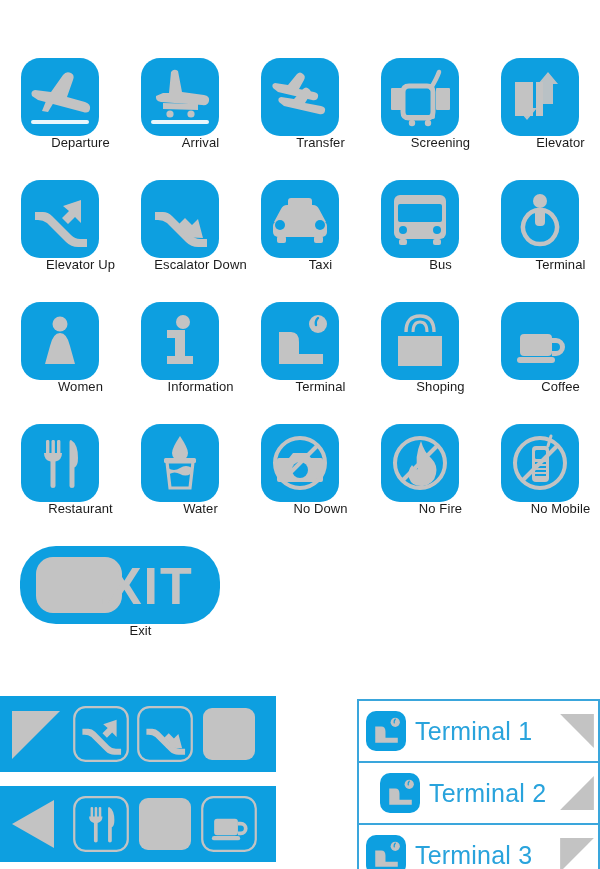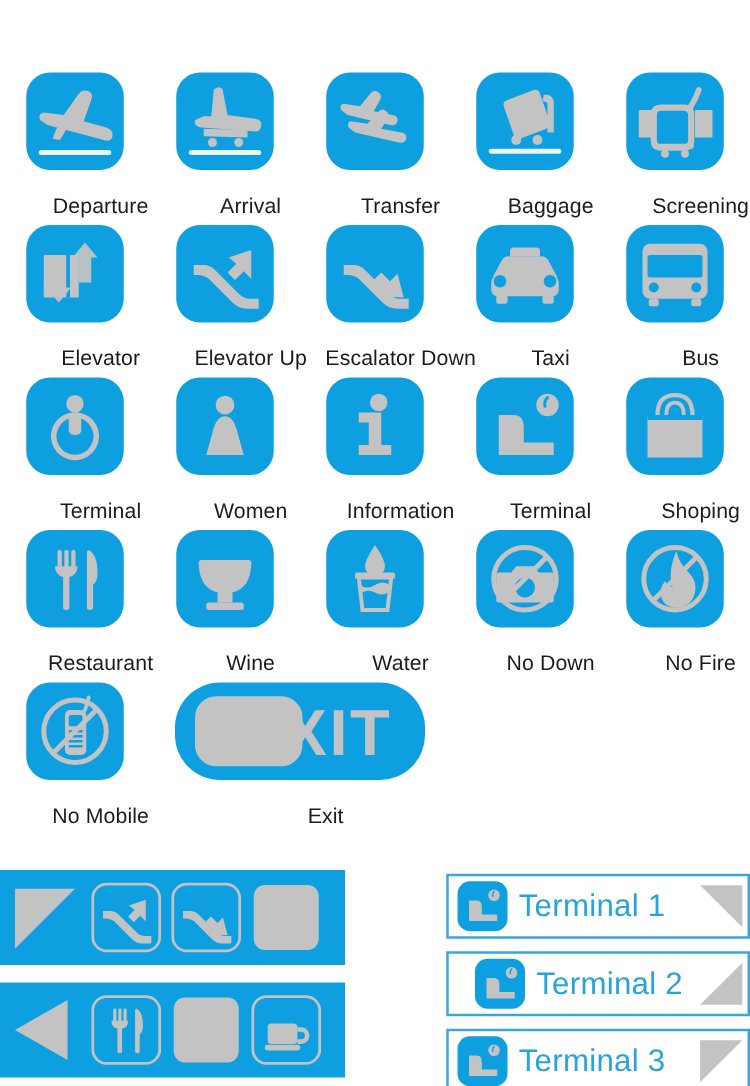--- a/index.html
+++ b/index.html
@@ -37,22 +37,22 @@
     width: 78px;
     height: 78px;
     border-radius: 19px;
     background: var(--blue);
     position: relative;
     overflow: hidden;
     flex: 0 0 auto;
   }
   .tile svg { display: block; width: 78px; height: 78px; }
   .cell-label {
-    margin-top: 20px;
-    font-size: 17px;
+    margin-top: 0;
+    font-size: 13px;
     color: #1b1b1b;
     text-align: center;
     line-height: 1.1;
     letter-spacing: 0.1px;
     white-space: nowrap;
     padding-left: 41px;
   }
 
   
   .cell.wide { grid-column: span 2; }
@@ -75,21 +75,21 @@
   }
   #banner-1 { left: 0;  top: 696px; width: 276px; height: 76px; }
   #banner-2 { left: 0;  top: 786px; width: 276px; height: 76px; }
   .banner svg { display: block; }
 
   
   .term-card {
     position: absolute;
     left: 357px;
     width: 243px;
-    height: 52px;
+    height: 64px;
     background: #ffffff;
     border: 2px solid var(--blue-line);
     box-sizing: border-box;
     display: flex;
     align-items: center;
     padding-left: 7px;
   }
   #term-card-0 { top: 699px; }
   #term-card-1 { top: 761px; padding-left: 21px; }
   #term-card-2 { top: 823px; }
@@ -150,34 +150,20 @@
             <path d="M18 44 Q16 40 20 39 L33 41 L42 31 Q45 28 48 31 Q51 33 49 37 L44 45 L60 48 Q65 49 64 53 Q63 57 58 56 L23 48 Z"></path>
           </g>
         </svg>
       </div>
       <div class="cell-label">Transfer</div>
     </div>
     <div class="cell">
       <div class="tile">
         <svg viewBox="0 0 78 78" xmlns="http://www.w3.org/2000/svg">
           <g fill="#C3C3C3">
-            <path d="M25 22 L46 14 Q50 13 51 17 L59 40 Q60 44 56 45 L35 53 Q31 54 30 50 L22 27 Q21 23 25 22 Z"></path>
-            <path d="M54 18 Q62 17 62 25 L62 48 L57 48 L57 26 Q57 23 53 23 Z"></path>
-            <circle cx="32" cy="54" r="4"></circle>
-            <circle cx="49" cy="54" r="4"></circle>
-          </g>
-          <rect x="10" y="61" width="58" height="4" rx="2" fill="#eaf6fc"></rect>
-        </svg>
-      </div>
-      <div class="cell-label">Baggage</div>
-    </div>
-    <div class="cell">
-      <div class="tile">
-        <svg viewBox="0 0 78 78" xmlns="http://www.w3.org/2000/svg">
-          <g fill="#C3C3C3">
             <rect x="10" y="30" width="14" height="22" rx="1"></rect>
             <rect x="55" y="30" width="14" height="22" rx="1"></rect>
             <path d="M28 28 h18 q6 0 6 6 v20 q0 6 -6 6 h-18 q-6 0 -6 -6 v-20 q0 -6 6 -6 Z" fill="none" stroke="#C3C3C3" stroke-width="5"></path>
             <path d="M50 30 Q56 20 58 14" fill="none" stroke="#C3C3C3" stroke-width="4.5" stroke-linecap="round"></path>
             <rect x="24" y="57" width="30" height="4" rx="2"></rect>
             <circle cx="31" cy="65" r="3.2"></circle>
             <circle cx="47" cy="65" r="3.2"></circle>
           </g>
         </svg>
       </div>
@@ -305,41 +291,41 @@
             <rect x="17" y="30" width="44" height="4" fill="#0D9FE0"></rect>
           </g>
         </svg>
       </div>
       <div class="cell-label">Shoping</div>
     </div>
     <div class="cell">
       <div class="tile">
         <svg viewBox="0 0 78 78" xmlns="http://www.w3.org/2000/svg">
           <g fill="#C3C3C3">
+            <rect x="19" y="32" width="32" height="22" rx="4"></rect>
+            <path d="M51 36 h4 a9 9 0 0 1 0 18 h-4 v-5 h4 a4 4 0 0 0 0-8 h-4 Z"></path>
+            <rect x="16" y="55" width="38" height="6" rx="3"></rect>
+          </g>
+        </svg>
+      </div>
+      <div class="cell-label">Coffee</div>
+    </div>
+    <div class="cell">
+      <div class="tile">
+        <svg viewBox="0 0 78 78" xmlns="http://www.w3.org/2000/svg">
+          <g fill="#C3C3C3">
             <rect x="25" y="16" width="3.4" height="15" rx="1.4"></rect>
             <rect x="30.5" y="16" width="3.4" height="15" rx="1.4"></rect>
             <rect x="36" y="16" width="3.4" height="15" rx="1.4"></rect>
             <path d="M23 29 Q23 36 29.5 37.5 L29.5 62 Q29.5 64 32 64 Q34.5 64 34.5 62 L34.5 37.5 Q41 36 41 29 Z"></path>
             <path d="M50 16 Q57 20 57 34 Q57 42 53.5 43.5 L53.5 62 Q53.5 64 51 64 Q48.5 64 48.5 62 L48.5 18 Q48.5 16 50 16 Z"></path>
           </g>
         </svg>
       </div>
       <div class="cell-label">Restaurant</div>
-    </div>
-    <div class="cell">
-      <div class="tile">
-        <svg viewBox="0 0 78 78" xmlns="http://www.w3.org/2000/svg">
-          <g fill="#C3C3C3">
-            <path d="M18 26 h42 q0 20 -15 24 v8 h-12 v-8 Q18 46 18 26 Z"></path>
-            <rect x="18" y="24" width="42" height="5" rx="2"></rect>
-            <rect x="24" y="58" width="30" height="6" rx="2"></rect>
-          </g>
-        </svg>
-      </div>
-      <div class="cell-label">Wine</div>
     </div>
     <div class="cell">
       <div class="tile">
         <svg viewBox="0 0 78 78" xmlns="http://www.w3.org/2000/svg">
           <g fill="#C3C3C3">
             <path d="M39 12 Q47 24 47 29 A8 8 0 0 1 31 29 Q31 24 39 12 Z"></path>
             <path d="M26 38 h26 l-3 26 h-20 Z" fill="none" stroke="#C3C3C3" stroke-width="3.2"></path>
             <rect x="23" y="34" width="32" height="5" rx="1.5"></rect>
             <path d="M27 44 q6 4 12 0 q6 -4 12 0 l-1.5 6 q-5 3 -10.5 0 q-5.5 -3 -10.5 0 Z"></path>
           </g>

